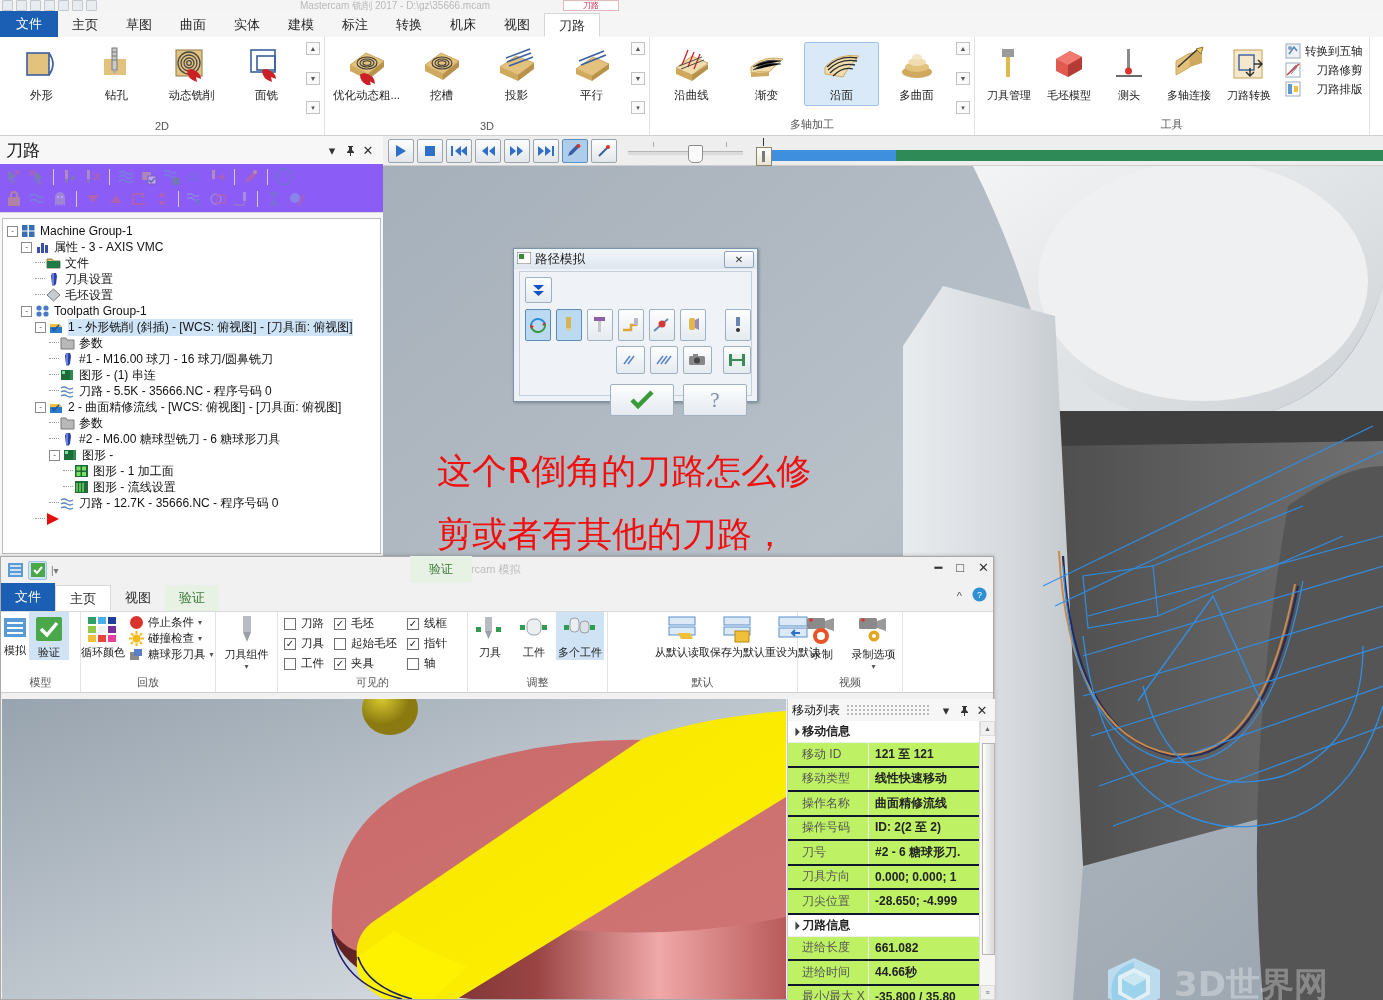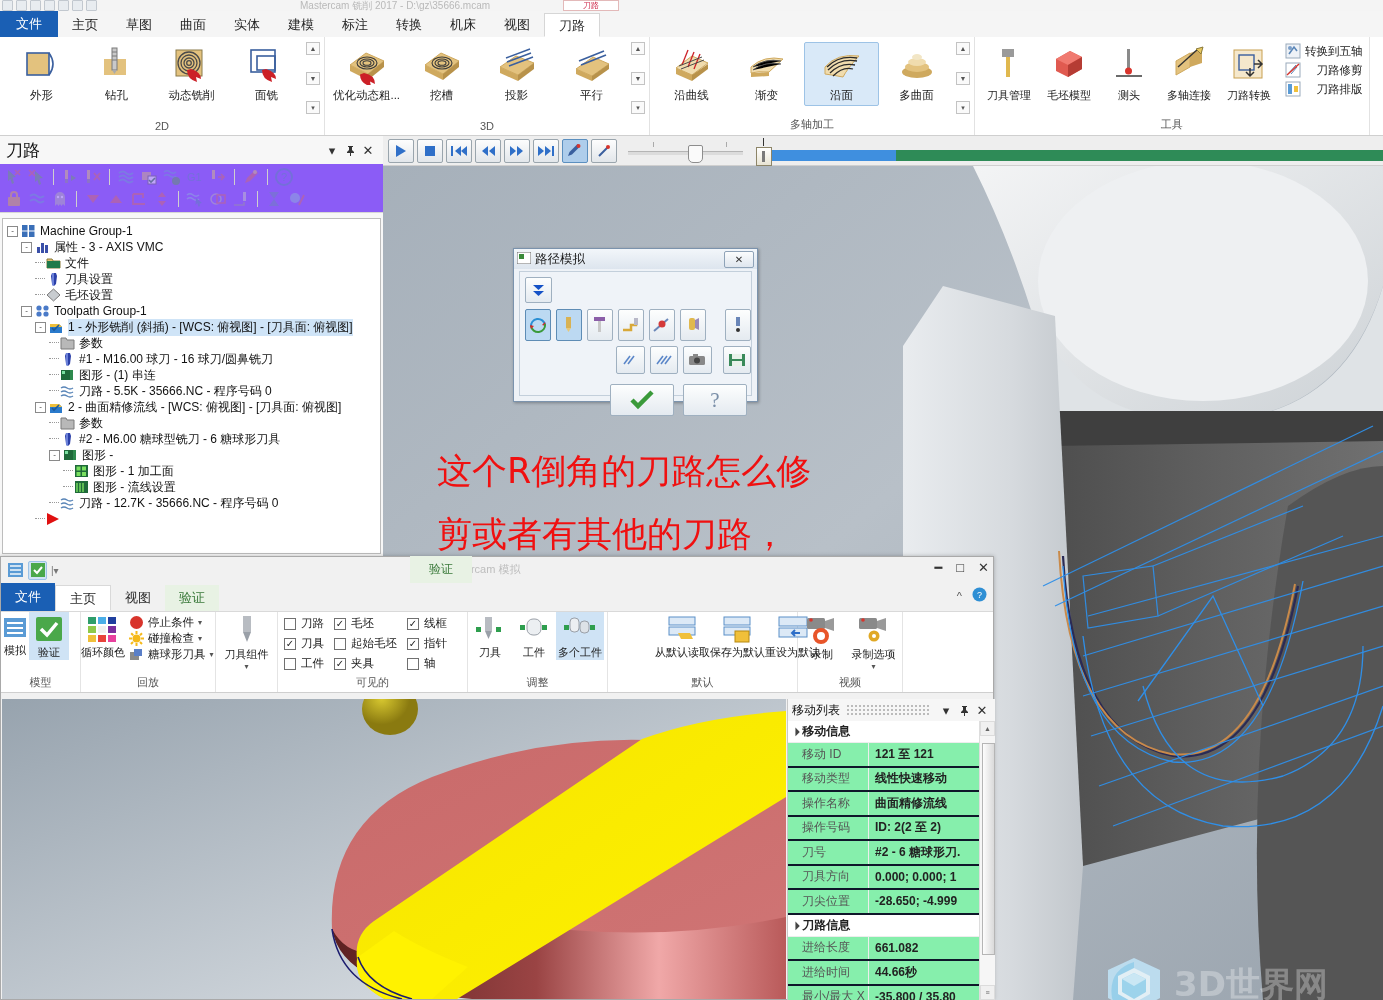--- a/index.html
+++ b/index.html
@@ -94,21 +94,21 @@
   .vbig .lbl{font-size:11px;margin-top:2px;white-space:nowrap;}
   .vbig.sel{background:#cfe3f5;}
   .vlist{display:flex;flex-direction:column;justify-content:flex-end;padding:3px 4px 0 4px;gap:1px;}
   .vitem{display:flex;align-items:center;gap:4px;font-size:11.5px;white-space:nowrap;}
   .cbgrid{display:flex;padding:4px 6px 0 6px;gap:10px;}
   .cbcol{display:flex;flex-direction:column;gap:5px;}
   .cbrow{display:flex;align-items:center;gap:5px;font-size:11.5px;white-space:nowrap;}
   .cb{width:12px;height:12px;border:1px solid #707070;background:#fff;display:flex;align-items:center;justify-content:center;font-size:10px;color:#222;box-sizing:border-box;}
   #vscene{position:absolute;left:1px;top:142px;width:784px;height:300px;overflow:hidden;background:linear-gradient(160deg,#9ba6b0,#e9edf1);}
   
-  #movelist{position:absolute;left:786px;top:142px;width:207px;height:301px;background:#86efac;border-left:1px solid #c8c8c8;}
+  #movelist{position:absolute;left:786px;top:142px;width:207px;height:301px;background:#bef264;border-left:1px solid #c8c8c8;}
   #mlhdr{height:22px;display:flex;align-items:center;padding:0 4px;background:#f6f6f6;border-bottom:1px solid #e0e0e0;}
   #mlhdr .t{font-size:12px;color:#111;}
   .griprow{flex:1;height:10px;margin:0 6px;background-image:radial-gradient(#bbb 1px, transparent 1px);background-size:4px 4px;background-position:0 3px;}
   .mlsec{display:flex;align-items:center;gap:4px;height:21px;padding-left:4px;font-size:12px;font-weight:bold;color:#222;background:#fff;border-bottom:1px solid #ededed;}
   .mlrow{display:flex;height:22.5px;border-bottom:2px solid #0f172a;font-size:12px;}
   .mlk{width:80px;padding-left:14px;display:flex;align-items:center;color:#555;box-sizing:border-box;overflow:hidden;white-space:nowrap;}
   .mlv{flex:1;padding-left:6px;display:flex;align-items:center;font-weight:bold;color:#222;border-left:1px solid #ededed;overflow:hidden;white-space:nowrap;}
   #mlsb{position:absolute;right:0;top:22px;bottom:0;width:15px;background:#f6f6f6;border-left:1px solid #ddd;}
   #mlsbthumb{position:absolute;left:2px;top:22px;width:11px;height:210px;background:linear-gradient(90deg,#fdfdfd,#dadada);border:1px solid #b5b5b5;}
   .sbar{position:absolute;left:0;width:15px;height:15px;display:flex;align-items:center;justify-content:center;font-size:7px;color:#666;background:#f0f0f0;border:1px solid #dcdcdc;box-sizing:border-box;}

